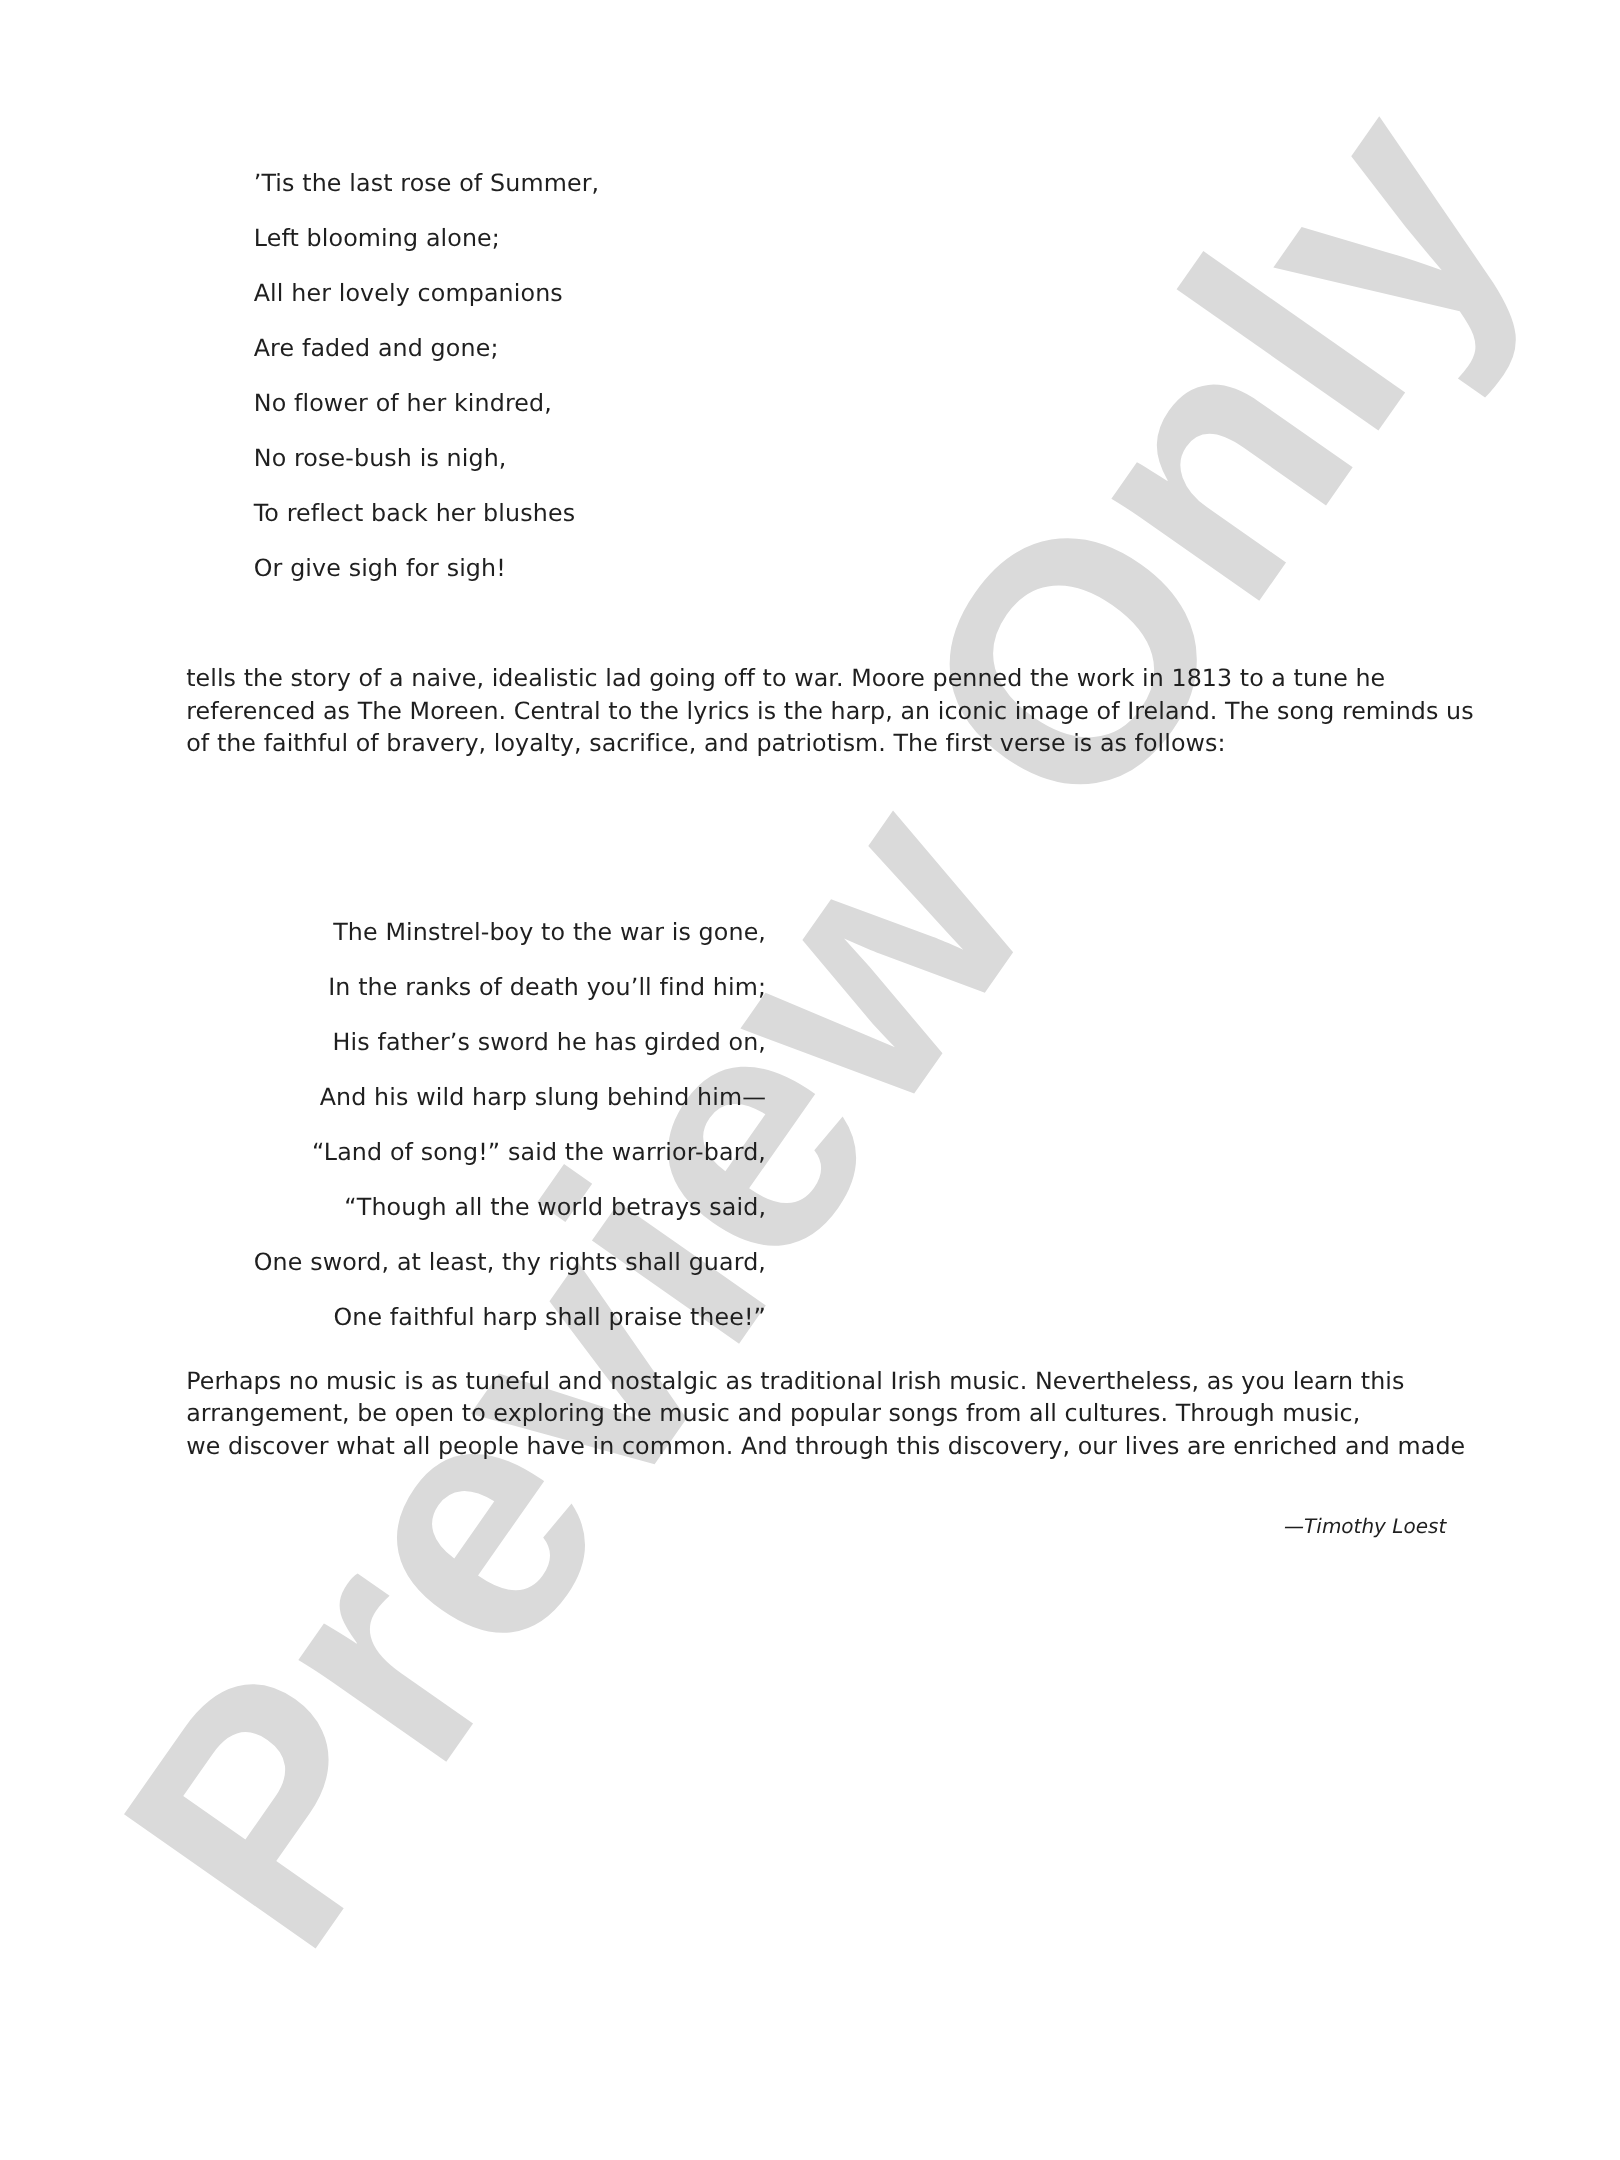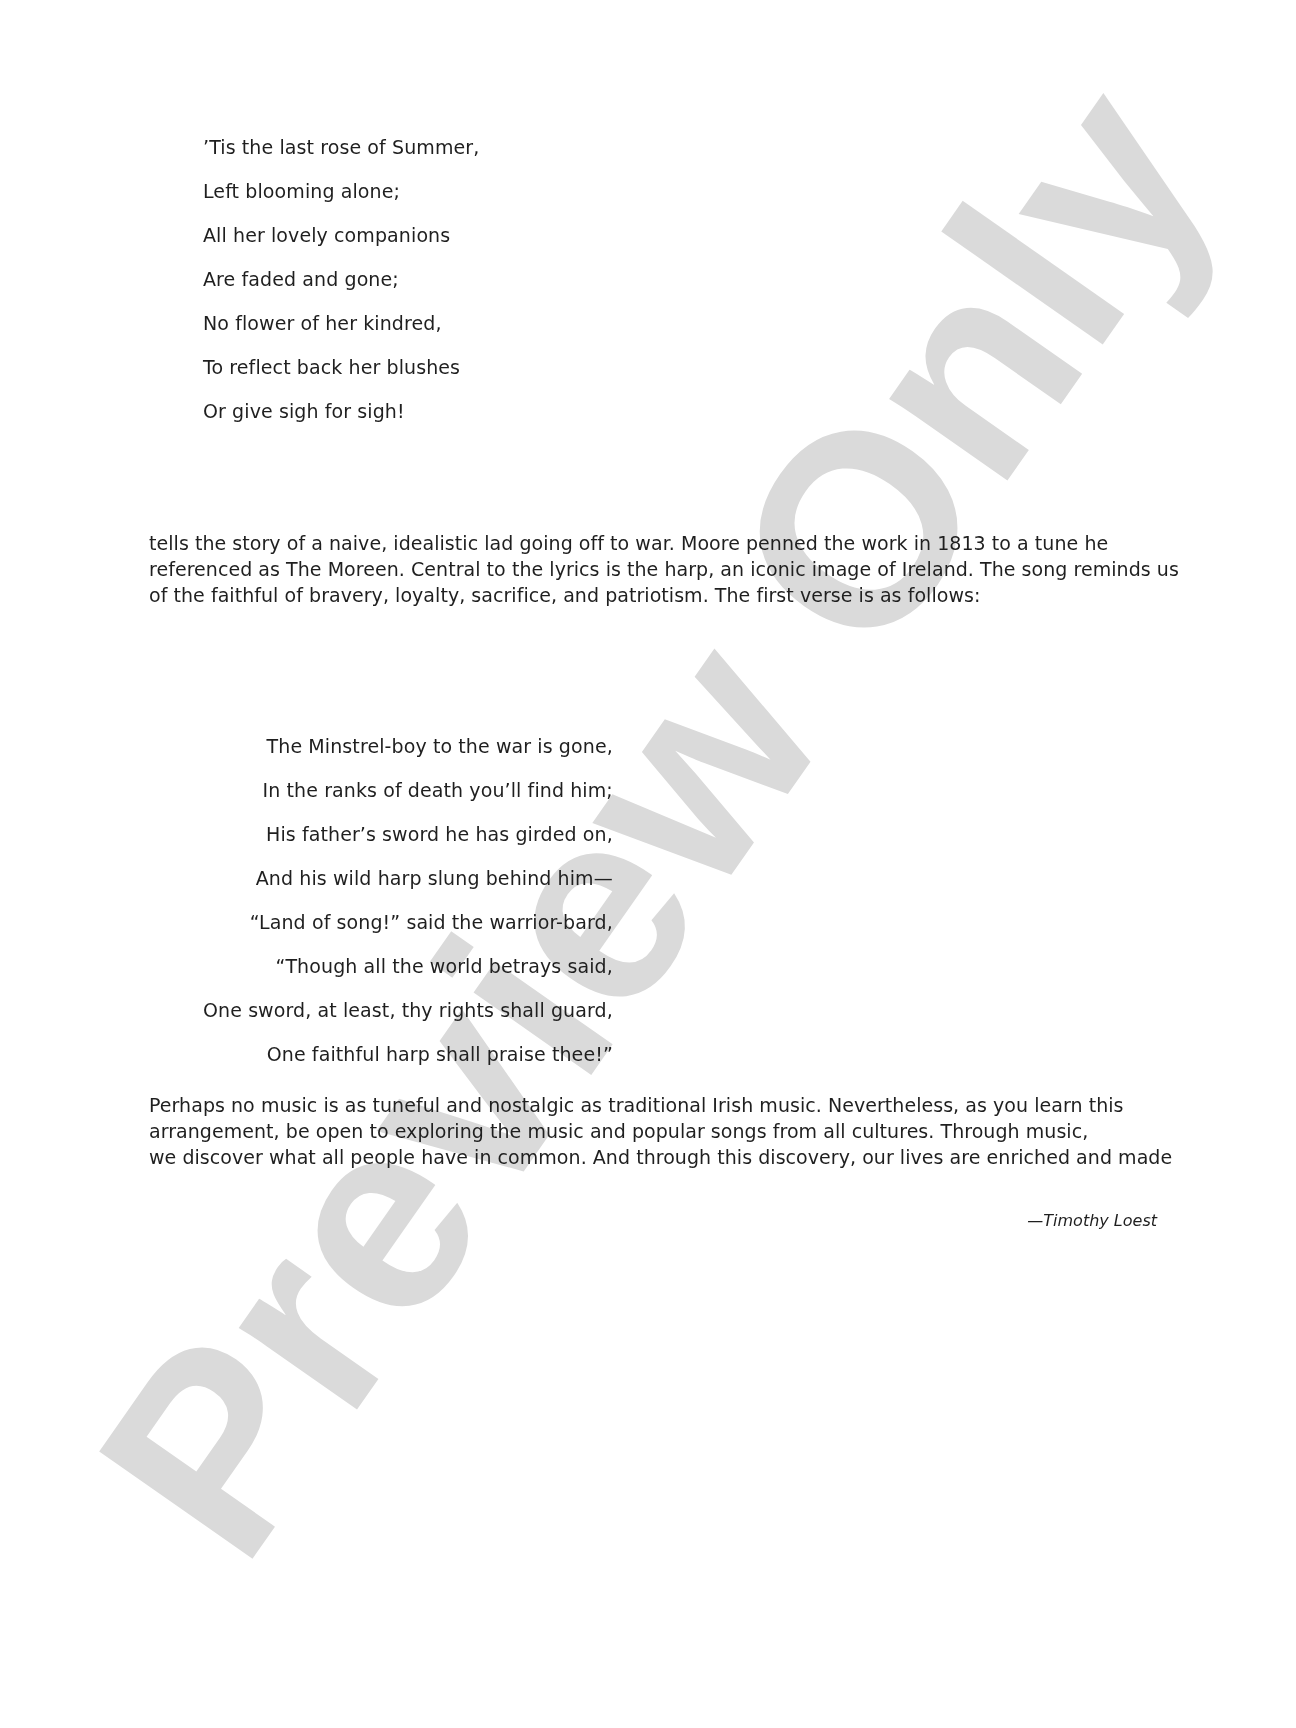--- a/index.html
+++ b/index.html
@@ -89,20 +89,21 @@
 <div class="watermark">Preview Only</div>
 
 <div class="content">
 
   <ul class="verse verse-1">
     <li class="verse-line">’Tis the last rose of Summer,</li>
     <li class="verse-line">Left blooming alone;</li>
     <li class="verse-line">All her lovely companions</li>
     <li class="verse-line">Are faded and gone;</li>
     <li class="verse-line">No flower of her kindred,</li>
+    <li class="verse-line">No rose-bush is nigh,</li>
     <li class="verse-line">To reflect back her blushes</li>
     <li class="verse-line">Or give sigh for sigh!</li>
   </ul>
 
   <p class="para para-1">
     <span class="para-line">tells the story of a naive, idealistic lad going off to war. Moore penned the work in 1813 to a tune he</span>
     <span class="para-line">referenced as The Moreen. Central to the lyrics is the harp, an iconic image of Ireland. The song reminds us</span>
     <span class="para-line">of the faithful of bravery, loyalty, sacrifice, and patriotism. The first verse is as follows:</span>
   </p>
 

